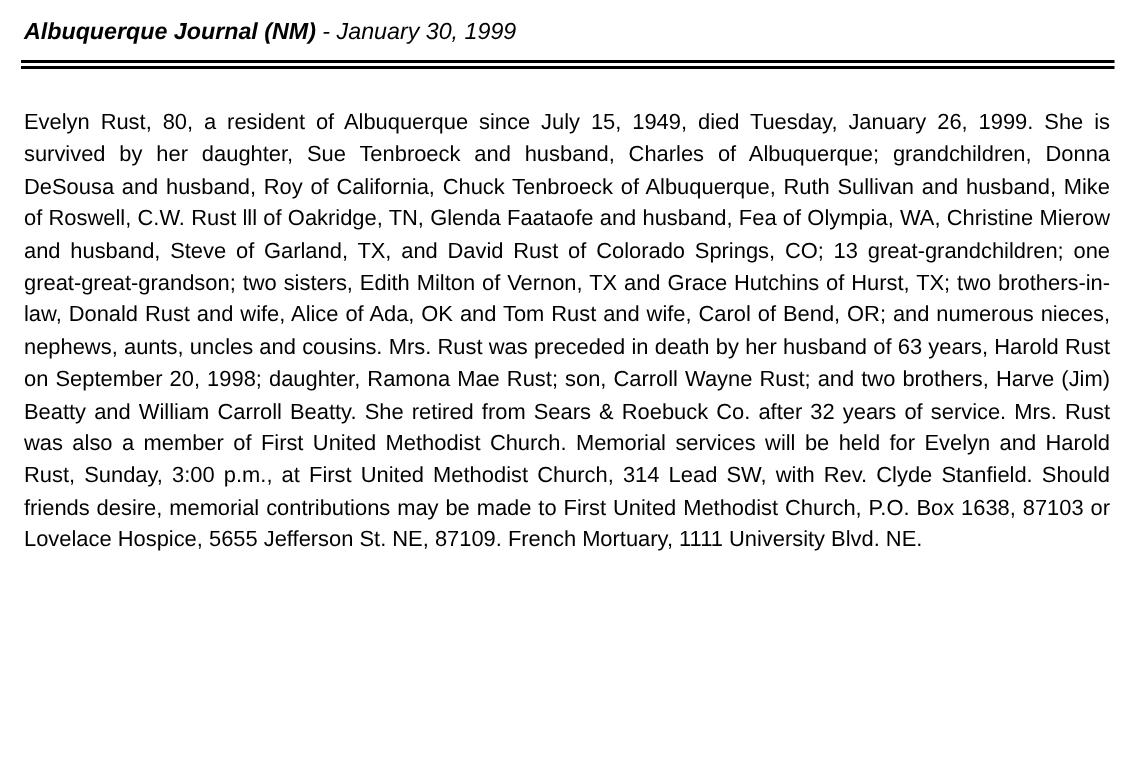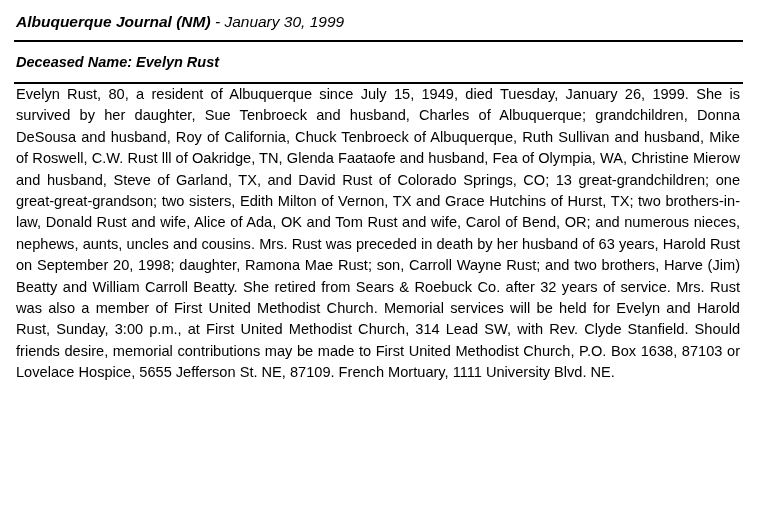--- a/index.html
+++ b/index.html
@@ -54,34 +54,33 @@
     border: 0;
     border-top: 2px solid #000000;
     margin: 2px 0 0 0;
     height: 0;
   }
   .obit-body {
     font-size: 14.6px;
     line-height: 21.4px;
     text-align: justify;
     text-justify: inter-word;
-    padding: 0 3px 0 2px;
+    padding: 26px 3px 0 2px;
     hyphens: none;
   }
 </style>
 </head>
 <body>
 
 <div class="page">
 
   <div class="masthead">
     <span class="paper">Albuquerque Journal (NM)</span><span class="sep"> - </span><span class="date">January 30, 1999</span>
   </div>
 
   <hr class="rule">
 
-  <div class="deceased-line">Deceased Name: Evelyn Rust</div>
 
   <hr class="rule2">
 
   <div class="obit-body">Evelyn Rust, 80, a resident of Albuquerque since July 15, 1949, died Tuesday, January 26, 1999. She is survived by her daughter, Sue Tenbroeck and husband, Charles of Albuquerque; grandchildren, Donna DeSousa and husband, Roy of California, Chuck Tenbroeck of Albuquerque, Ruth Sullivan and husband, Mike of Roswell, C.W. Rust lll of Oakridge, TN, Glenda Faataofe and husband, Fea of Olympia, WA, Christine Mierow and husband, Steve of Garland, TX, and David Rust of Colorado Springs, CO; 13 great-grandchildren; one great-great-grandson; two sisters, Edith Milton of Vernon, TX and Grace Hutchins of Hurst, TX; two brothers-in-law, Donald Rust and wife, Alice of Ada, OK and Tom Rust and wife, Carol of Bend, OR; and numerous nieces, nephews, aunts, uncles and cousins. Mrs. Rust was preceded in death by her husband of 63 years, Harold Rust on September 20, 1998; daughter, Ramona Mae Rust; son, Carroll Wayne Rust; and two brothers, Harve (Jim) Beatty and William Carroll Beatty. She retired from Sears &amp; Roebuck Co. after 32 years of service. Mrs. Rust was also a member of First United Methodist Church. Memorial services will be held for Evelyn and Harold Rust, Sunday, 3:00 p.m., at First United Methodist Church, 314 Lead SW, with Rev. Clyde Stanfield. Should friends desire, memorial contributions may be made to First United Methodist Church, P.O. Box 1638, 87103 or Lovelace Hospice, 5655 Jefferson St. NE, 87109. French Mortuary, 1111 University Blvd. NE.</div>
 
 </div>
 
 </body></html>

